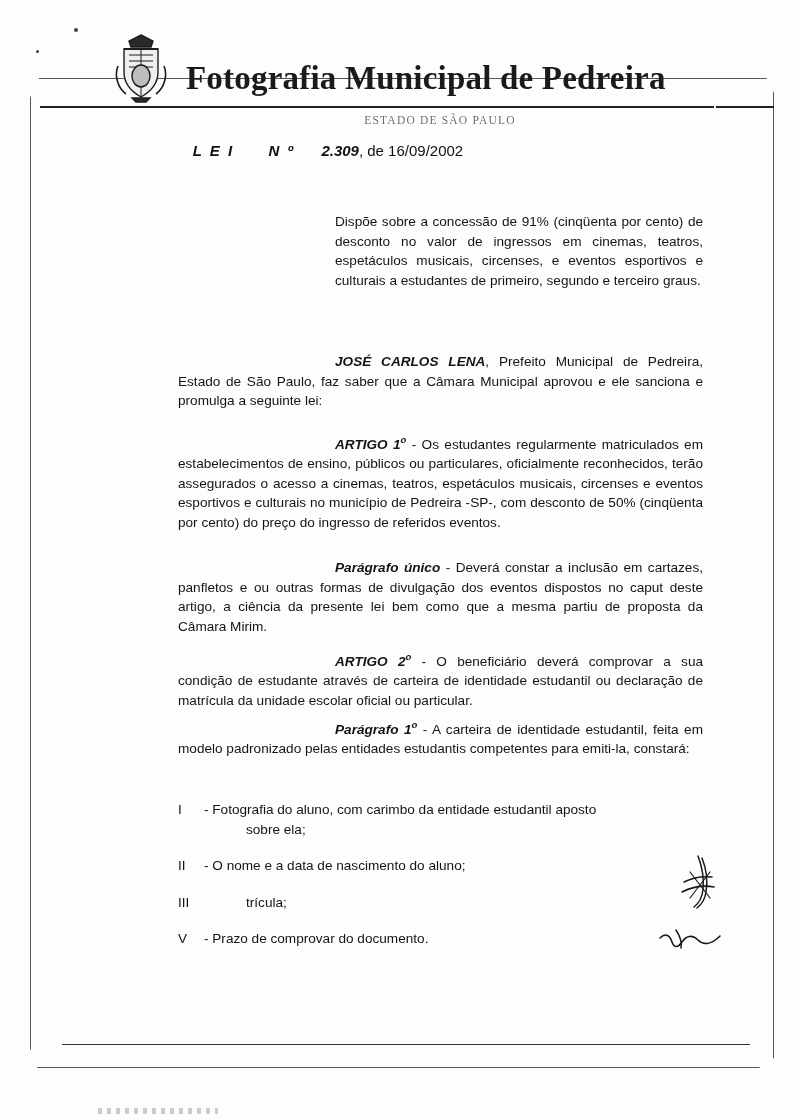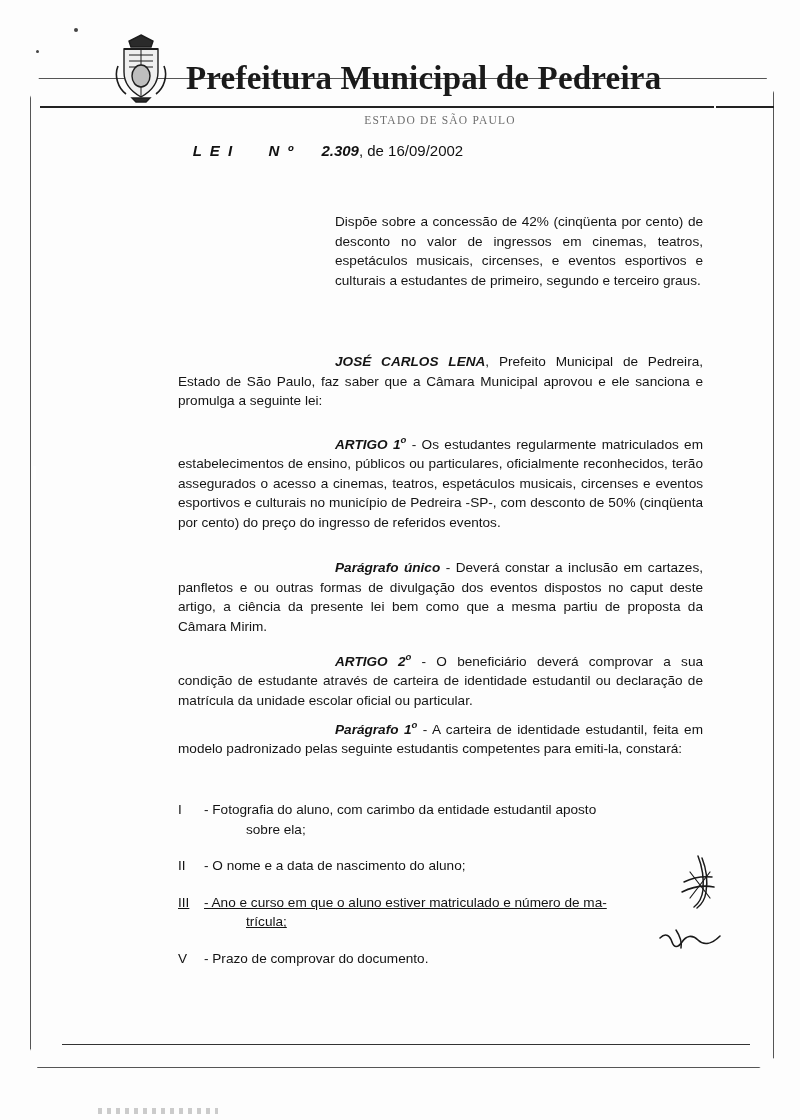--- a/index.html
+++ b/index.html
@@ -240,35 +240,35 @@
           <path d="M29 17 L29 64" stroke-width="1"></path>
           <ellipse cx="29" cy="44" rx="9" ry="11" fill="#bdbdbd"></ellipse>
           <path d="M6 34 C2 44 6 56 14 62" stroke-width="1.6"></path>
           <path d="M52 34 C56 44 52 56 44 62" stroke-width="1.6"></path>
           <path d="M20 66 L38 66 L34 70 L24 70 Z" fill="#2a2a2a"></path>
         </g>
       </svg>
     </div>
 
     <div class="title-rule-left"></div>
-    <div class="title-main">Prefeitura Municipal de Pedreira</div>
+    <div class="title-main">Fotografia Municipal de Pedreira</div>
     <div class="title-rule"></div>
     <div class="title-rule-right"></div>
     <div class="title-sub">ESTADO DE SÃO PAULO</div>
   </div>
 
   <div class="law-line">
     <span class="lbl">L E I</span>
     <span style="display:inline-block;width:26px;"></span>
     <span class="lbl">N º</span>
     <span style="display:inline-block;width:18px;"></span>
     <span class="num">2.309</span><span class="rest">, de 16/09/2002</span>
   </div>
 
-  <div class="ementa">Dispõe sobre a concessão de 42% (cinqüenta por cento) de desconto no valor de ingressos em cinemas, teatros, espetáculos musicais, circenses, e eventos esportivos e culturais a estudantes de primeiro, segundo e terceiro graus.</div>
+  <div class="ementa">Dispõe sobre a concessão de 91% (cinqüenta por cento) de desconto no valor de ingressos em cinemas, teatros, espetáculos musicais, circenses, e eventos esportivos e culturais a estudantes de primeiro, segundo e terceiro graus.</div>
 
   <div class="body-block" style="top:352px;">
     <p>
       <span class="lead"></span><b class="art">JOSÉ CARLOS LENA</b><span>, Prefeito Municipal de Pedreira, Estado de São Paulo, faz saber que a Câmara Municipal aprovou e ele sanciona e promulga a seguinte lei:</span>
     </p>
   </div>
 
   <div class="body-block" style="top:430px;">
     <p>
       <span class="lead"></span><b class="art">ARTIGO 1</b><b class="art"><sup class="o">o</sup></b><span> - Os estudantes regularmente matriculados em estabelecimentos de ensino, públicos ou particulares, oficialmente reconhecidos, terão assegurados o acesso a cinemas, teatros, espetáculos musicais, circenses e eventos esportivos e culturais no município de Pedreira -SP-, com desconto de 50% (cinqüenta por cento) do preço do ingresso de referidos eventos.</span>
@@ -282,45 +282,44 @@
   </div>
 
   <div class="body-block" style="top:647px;">
     <p>
       <span class="lead"></span><b class="art">ARTIGO 2</b><b class="art"><sup class="o">o</sup></b><span> - O beneficiário deverá comprovar a sua condição de estudante através de carteira de identidade estudantil ou declaração de matrícula da unidade escolar oficial ou particular.</span>
     </p>
   </div>
 
   <div class="body-block" style="top:715px;">
     <p>
-      <span class="lead"></span><b class="art">Parágrafo 1</b><b class="art"><sup class="o">o</sup></b><span> - A carteira de identidade estudantil, feita em modelo padronizado pelas seguinte estudantis competentes para emiti-la, constará:</span>
+      <span class="lead"></span><b class="art">Parágrafo 1</b><b class="art"><sup class="o">o</sup></b><span> - A carteira de identidade estudantil, feita em modelo padronizado pelas entidades estudantis competentes para emiti-la, constará:</span>
     </p>
   </div>
 
   <div class="roman-list" style="top:800px;">
 
     <div class="roman-item">
       <div class="roman-num">I</div>
       <div class="roman-txt">
         <span>- Fotografia  do  aluno, com carimbo  da  entidade estudantil aposto</span>
         <span class="l2">sobre ela;</span>
       </div>
     </div>
 
     <div class="roman-item" style="margin-top:0;">
       <div class="roman-num">II</div>
       <div class="roman-txt">
         <span>- O nome e a data de nascimento do aluno;</span>
       </div>
     </div>
 
-    <div class="roman-item" style="margin-top:8px;text-decoration:underline;">
+    <div class="roman-item" style="margin-top:8px;">
       <div class="roman-num">III</div>
       <div class="roman-txt">
-        <span>- Ano e curso em que o aluno estiver  matriculado  e número de ma-</span>
         <span class="l2">trícula;</span>
       </div>
     </div>
 
 
     <div class="roman-item" style="margin-top:8px;">
       <div class="roman-num">V</div>
       <div class="roman-txt">
         <span>- Prazo de comprovar do documento.</span>
       </div>

